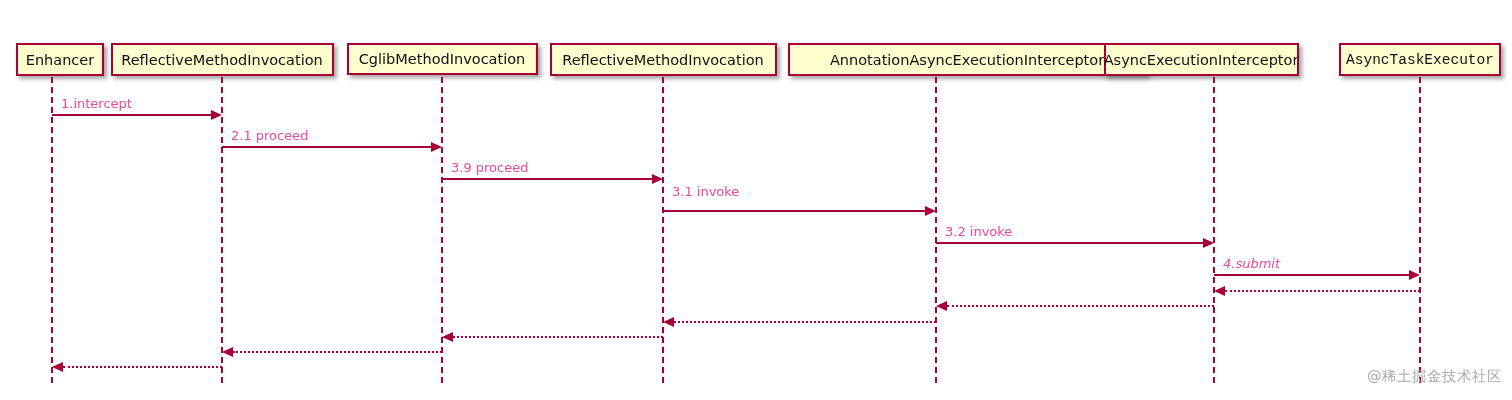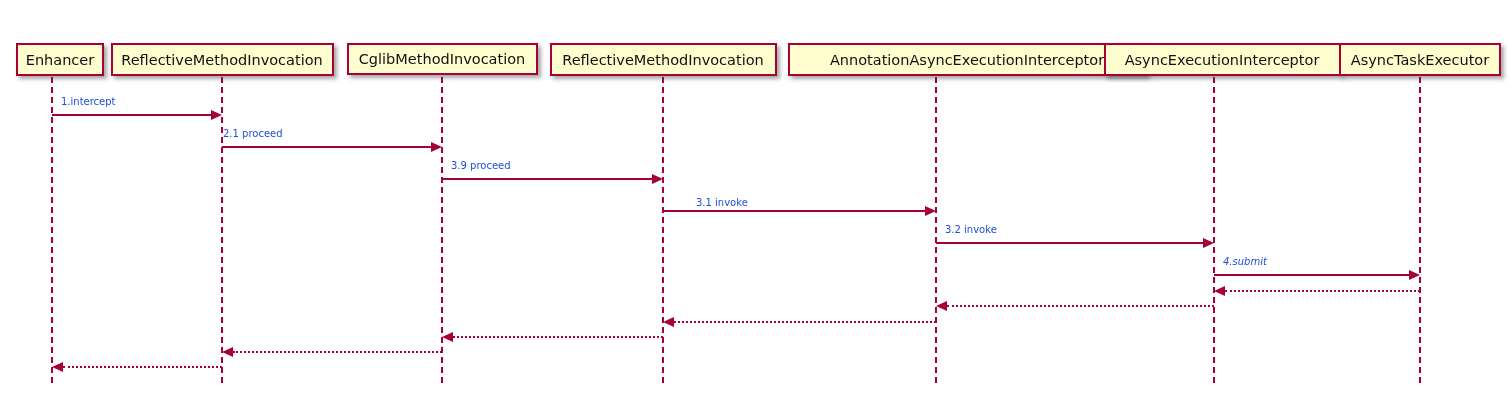--- a/index.html
+++ b/index.html
@@ -50,22 +50,22 @@
   .arrow-head {
     position: absolute;
     width: 0; height: 0;
     border-top: 5px solid transparent;
     border-bottom: 5px solid transparent;
   }
   .arrow-head.right { border-left: 11px solid #A80036; }
   .arrow-head.left  { border-right: 11px solid #A80036; }
   .msg-label {
     position: absolute;
-    font-size: 10px;
-    color: #1d4ed8;
+    font-size: 13px;
+    color: #ec4899;
     white-space: nowrap;
   }
   #watermark {
     position: absolute;
     right: 10px;
     top: 367px;
     font-size: 14.5px;
     color: #a9a9a9;
     letter-spacing: 0.5px;
   }
@@ -89,51 +89,52 @@
       </div>
       <div class="lifeline" style="left: 662px; top: 77px; height: 306px;"></div>
       <div class="participant-box" style="left: 549.5px; top: 43px; width: 227px; height: 33px;">
         <span>ReflectiveMethodInvocation</span>
       </div>
       <div class="lifeline" style="left: 935px; top: 77px; height: 306px;"></div>
       <div class="participant-box" style="left: 787.5px; top: 43px; width: 359px; height: 33px;">
         <span>AnnotationAsyncExecutionInterceptor</span>
       </div>
       <div class="lifeline" style="left: 1213px; top: 77px; height: 306px;"></div>
-      <div class="participant-box" style="left: 1103.5px; top: 43px; width: 237px; height: 33px;">
+      <div class="participant-box" style="left: 1103.5px; top: 43px; width: 195px; height: 33px;">
         <span>AsyncExecutionInterceptor</span>
       </div>
       <div class="lifeline" style="left: 1419px; top: 77px; height: 306px;"></div>
-      <div class="participant-box" style="left: 1339px; top: 43px; width: 162px; height: 33px;">
+      <div class="participant-box" style="left: 1339px; top: 43px; width: 162px; height: 33px; font-family: Liberation Mono, monospace;">
         <span>AsyncTaskExecutor</span>
       </div>
       <div class="msg-line-solid" style="top: 114px; left: 52px; width: 159px;"></div>
       <div class="arrow-head right" style="top: 110px; left: 211px;"></div>
       <div class="msg-label" style="left: 61px; top: 96px;">1.intercept</div>
       <div class="msg-line-solid" style="top: 146px; left: 222px; width: 209px;"></div>
       <div class="arrow-head right" style="top: 142px; left: 431px;"></div>
-      <div class="msg-label" style="left: 223px; top: 128px;">2.1 proceed</div>
+      <div class="msg-label" style="left: 231px; top: 128px;">2.1 proceed</div>
       <div class="msg-line-solid" style="top: 178px; left: 442px; width: 210px;"></div>
       <div class="arrow-head right" style="top: 174px; left: 652px;"></div>
       <div class="msg-label" style="left: 451px; top: 160px;">3.9 proceed</div>
       <div class="msg-line-solid" style="top: 210px; left: 663px; width: 262px;"></div>
       <div class="arrow-head right" style="top: 206px; left: 925px;"></div>
-      <div class="msg-label" style="left: 672px; top: 197px; margin-left: 24px;">3.1 invoke</div>
+      <div class="msg-label" style="left: 672px; top: 184px;">3.1 invoke</div>
       <div class="msg-line-solid" style="top: 242px; left: 936px; width: 267px;"></div>
       <div class="arrow-head right" style="top: 238px; left: 1203px;"></div>
       <div class="msg-label" style="left: 945px; top: 224px;">3.2 invoke</div>
       <div class="msg-line-solid" style="top: 274px; left: 1214px; width: 195px;"></div>
       <div class="arrow-head right" style="top: 270px; left: 1409px;"></div>
       <div class="msg-label" style="left: 1223px; top: 256px; font-style: italic;">4.submit</div>
       <div class="msg-line-dotted" style="top: 290px; left: 1225px; width: 195px;"></div>
       <div class="arrow-head left" style="top: 286px; left: 1214px;"></div>
       <div class="msg-line-dotted" style="top: 305px; left: 947px; width: 267px;"></div>
       <div class="arrow-head left" style="top: 301px; left: 936px;"></div>
       <div class="msg-line-dotted" style="top: 321px; left: 674px; width: 262px;"></div>
       <div class="arrow-head left" style="top: 317px; left: 663px;"></div>
       <div class="msg-line-dotted" style="top: 336px; left: 453px; width: 210px;"></div>
       <div class="arrow-head left" style="top: 332px; left: 442px;"></div>
       <div class="msg-line-dotted" style="top: 351px; left: 233px; width: 209px;"></div>
       <div class="arrow-head left" style="top: 347px; left: 222px;"></div>
       <div class="msg-line-dotted" style="top: 366px; left: 63px; width: 159px;"></div>
       <div class="arrow-head left" style="top: 362px; left: 52px;"></div>
     </div>
+  <div id="watermark">@稀土掘金技术社区</div>
 </div>
 
 </body></html>

